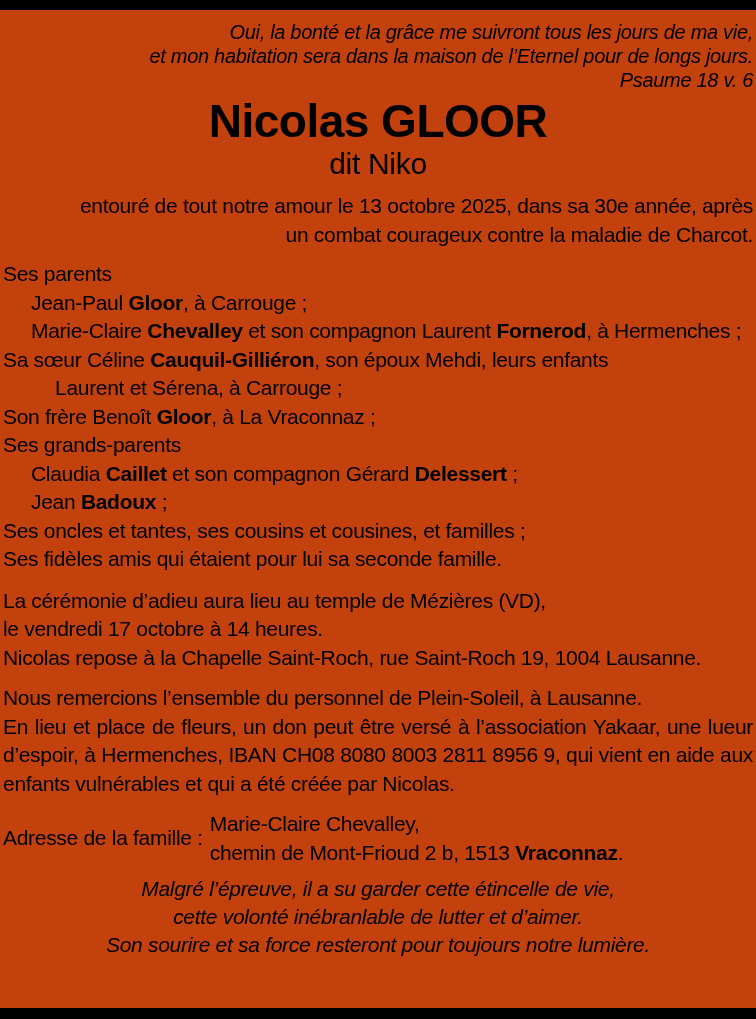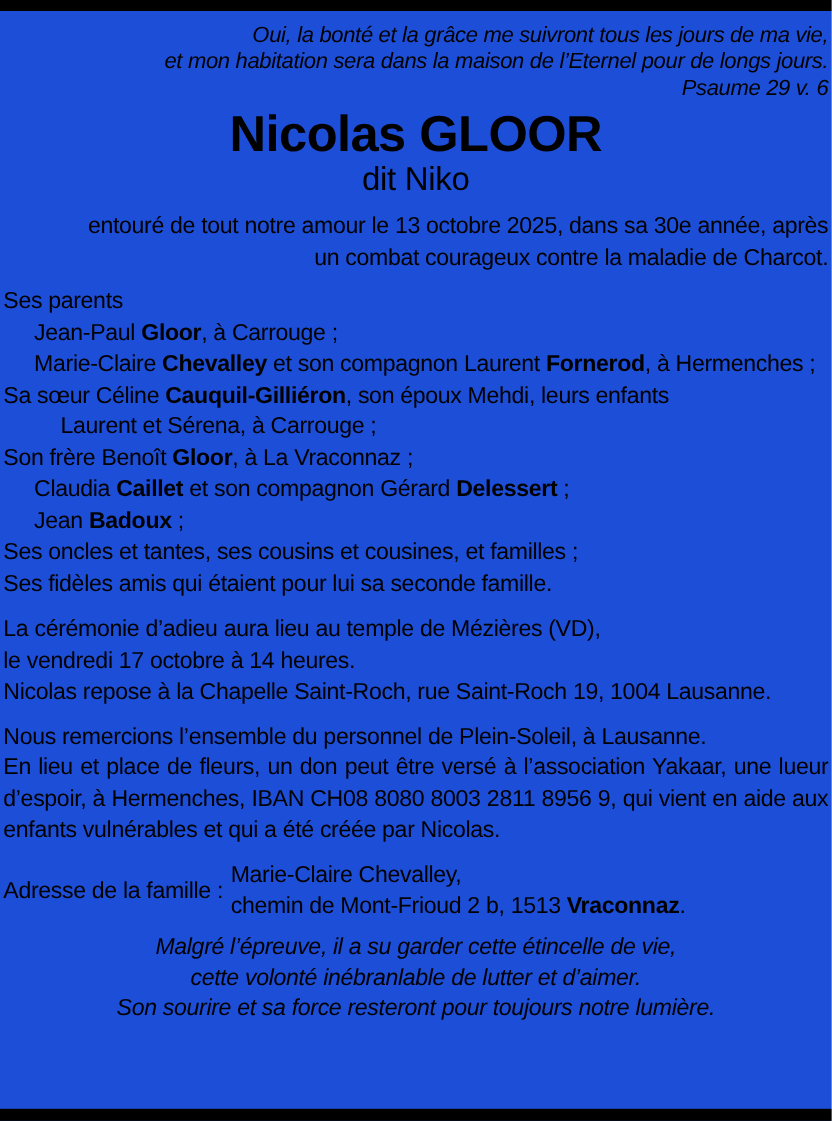--- a/index.html
+++ b/index.html
@@ -11,21 +11,21 @@
     width: 756px;
     height: 1019px;
     overflow: hidden;
     font-family: "Liberation Sans", "DejaVu Sans", sans-serif;
     color: #000000;
   }
   .sheet {
     position: relative;
     width: 756px;
     height: 1019px;
-    background: #1d4ed8;
+    background: #c2410c;
     overflow: hidden;
   }
   .bar {
     position: absolute;
     left: 0;
     width: 756px;
     background: #000000;
     z-index: 5;
   }
   .bar.top { top: 0; height: 10px; }
@@ -101,39 +101,40 @@
 <body>
 
 <div class="sheet">
   <div class="bar top"></div>
 
   <div class="content">
 
     <div class="epigraph">
       <div class="line">Oui, la bonté et la grâce me suivront tous les jours de ma vie,</div>
       <div class="line">et mon habitation sera dans la maison de l’Eternel pour de longs jours.</div>
-      <div class="line">Psaume 29 v. 6</div>
+      <div class="line">Psaume 18 v. 6</div>
     </div>
 
 
     <h1 class="name">Nicolas GLOOR</h1>
     <div class="nickname">dit Niko</div>
 
     <div class="details bodytext">
       <div class="line">entouré de tout notre amour le 13 octobre 2025, dans sa 30e année, après</div>
       <div class="line">un combat courageux contre la maladie de Charcot.</div>
     </div>
 
     <div class="family bodytext" id="family-list">
         <div class="fam-line i0"><span>Ses parents</span></div>
         <div class="fam-line i1"><span>Jean-Paul </span><span class="b">Gloor</span><span>, à Carrouge ;</span></div>
         <div class="fam-line i1"><span>Marie-Claire </span><span class="b">Chevalley</span><span> et son compagnon Laurent </span><span class="b">Fornerod</span><span>, à Hermenches ;</span></div>
         <div class="fam-line i0"><span>Sa sœur Céline </span><span class="b">Cauquil-Gilliéron</span><span>, son époux Mehdi, leurs enfants</span></div>
         <div class="fam-line i2"><span>Laurent et Sérena, à Carrouge ;</span></div>
         <div class="fam-line i0"><span>Son frère Benoît </span><span class="b">Gloor</span><span>, à La Vraconnaz ;</span></div>
+        <div class="fam-line i0"><span>Ses grands-parents</span></div>
         <div class="fam-line i1"><span>Claudia </span><span class="b">Caillet</span><span> et son compagnon Gérard </span><span class="b">Delessert</span><span> ;</span></div>
         <div class="fam-line i1"><span>Jean </span><span class="b">Badoux</span><span> ;</span></div>
         <div class="fam-line i0"><span>Ses oncles et tantes, ses cousins et cousines, et familles ;</span></div>
         <div class="fam-line i0"><span>Ses fidèles amis qui étaient pour lui sa seconde famille.</span></div>
       </div>
 
     <div class="ceremony bodytext">
       <div class="line">La cérémonie d’adieu aura lieu au temple de Mézières (VD),</div>
       <div class="line">le vendredi 17 octobre à 14 heures.</div>
       <div class="line">Nicolas repose à la Chapelle Saint-Roch, rue Saint-Roch 19, 1004 Lausanne.</div>

